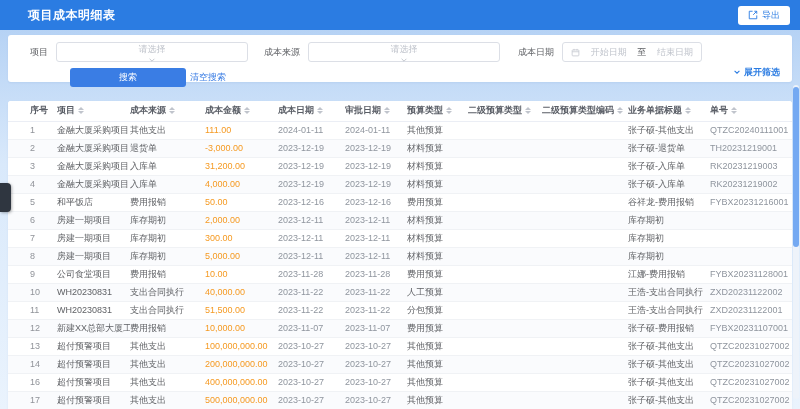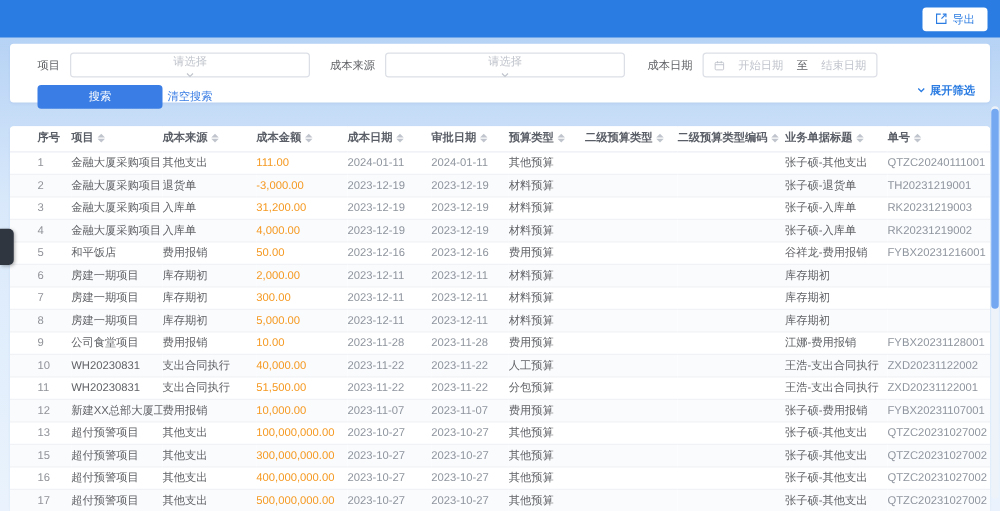--- a/index.html
+++ b/index.html
@@ -21,22 +21,22 @@
   .select-box { height:20px; border:1px solid #dcdfe6; border-radius:3px; background:#fff;
     display:flex; align-items:center; padding:0 7px; width:192px; cursor:pointer;flex-direction:column; }
   .placeholder { font-size:9px; color:#c0c4cc; flex:1; }
   .date-box { height:20px; border:1px solid #dcdfe6; border-radius:3px; background:#fff;
     display:flex; align-items:center; justify-content:space-between; padding:0 8px; width:140px; cursor:pointer; }
   .date-box .placeholder { flex:none; }
   .sep { font-size:9px; color:#606266; }
   .expand-link { margin-left:auto; display:flex; align-items:center; gap:3px; color:#2b7ce2;
     font-size:9px; font-weight:bold; cursor:pointer; white-space:nowrap;margin-top:40px; }
   .btn-row { display:flex; align-items:center; margin-top:5px; }
-  .search-btn { width:100px; height:19px; background:#3a7de4; color:#fff; border:none; border-radius:3px;
-    font-size:9px; cursor:pointer; }
+  .search-btn { width:116px; height:19px; background:#3a7de4; color:#fff; border:none; border-radius:3px;
+    font-size:9px; cursor:pointer;margin-left:40px; }
   .clear-link { margin-left:4px; color:#3a7de4; font-size:9px; cursor:pointer; }
 
   
   .table-card { margin-top:19px; height:310px; overflow:hidden; }
   table { border-collapse:collapse; table-layout:fixed; width:784px; font-size:9px; }
   thead th { height:20px; text-align:left; font-weight:bold; color:#5a5e66; border-bottom:1px solid #ebeef5;
     white-space:nowrap; overflow:hidden; cursor:pointer; background:#fff; }
   tbody td { height:18px; color:#606266; border-bottom:1px solid #f0f2f5; white-space:nowrap; overflow:hidden; padding-right:6px; }
   tbody tr:nth-child(even) { background:#fafbfd; }
   th:first-child, td:first-child { padding-left:22px; }
@@ -53,20 +53,21 @@
   .scrollbar-thumb { position:absolute; top:2px; left:0; width:6px; height:160px; background:#74a9f2; border-radius:3px; }
 
   
   .drawer-handle { position:absolute; left:0; top:183px; width:11px; height:29px; background:#2f3640;
     border-radius:0 4px 4px 0; cursor:pointer; box-shadow:1px 1px 3px rgba(0,0,0,.3); }
 </style>
 </head>
 <body>
 
 <div class="topbar">
+  <span class="topbar-title">项目成本明细表</span>
   <button class="export-btn">
     <span style="display:inline-flex">
       <svg width="10" height="10" viewBox="0 0 12 12">
           <path d="M10.5 6.5v4h-9v-9h4" fill="none" stroke="currentColor" stroke-width="1.1"></path>
           <path d="M7.5 1.5h3v3" fill="none" stroke="currentColor" stroke-width="1.1"></path>
           <path d="M10.5 1.5L6.2 5.8" fill="none" stroke="currentColor" stroke-width="1.1"></path>
         </svg>
     </span>
     <span>导出</span>
   </button>
@@ -344,24 +345,24 @@
           <td class="c3">100,000,000.00</td>
           <td class="c4">2023-10-27</td>
           <td class="c5">2023-10-27</td>
           <td class="c6">其他预算</td>
           <td class="c7"></td>
           <td class="c8"></td>
           <td class="c9">张子硕-其他支出</td>
           <td class="c10">QTZC20231027002</td>
         </tr>
         <tr>
-          <td class="c0">15</td>
+          <td class="c0">14</td>
           <td class="c1">超付预警项目</td>
           <td class="c2">其他支出</td>
-          <td class="c3">300,000,000.00</td>
+          <td class="c3">200,000,000.00</td>
           <td class="c4">2023-10-27</td>
           <td class="c5">2023-10-27</td>
           <td class="c6">其他预算</td>
           <td class="c7"></td>
           <td class="c8"></td>
           <td class="c9">张子硕-其他支出</td>
           <td class="c10">QTZC20231027002</td>
         </tr>
         <tr>
           <td class="c0">16</td>

